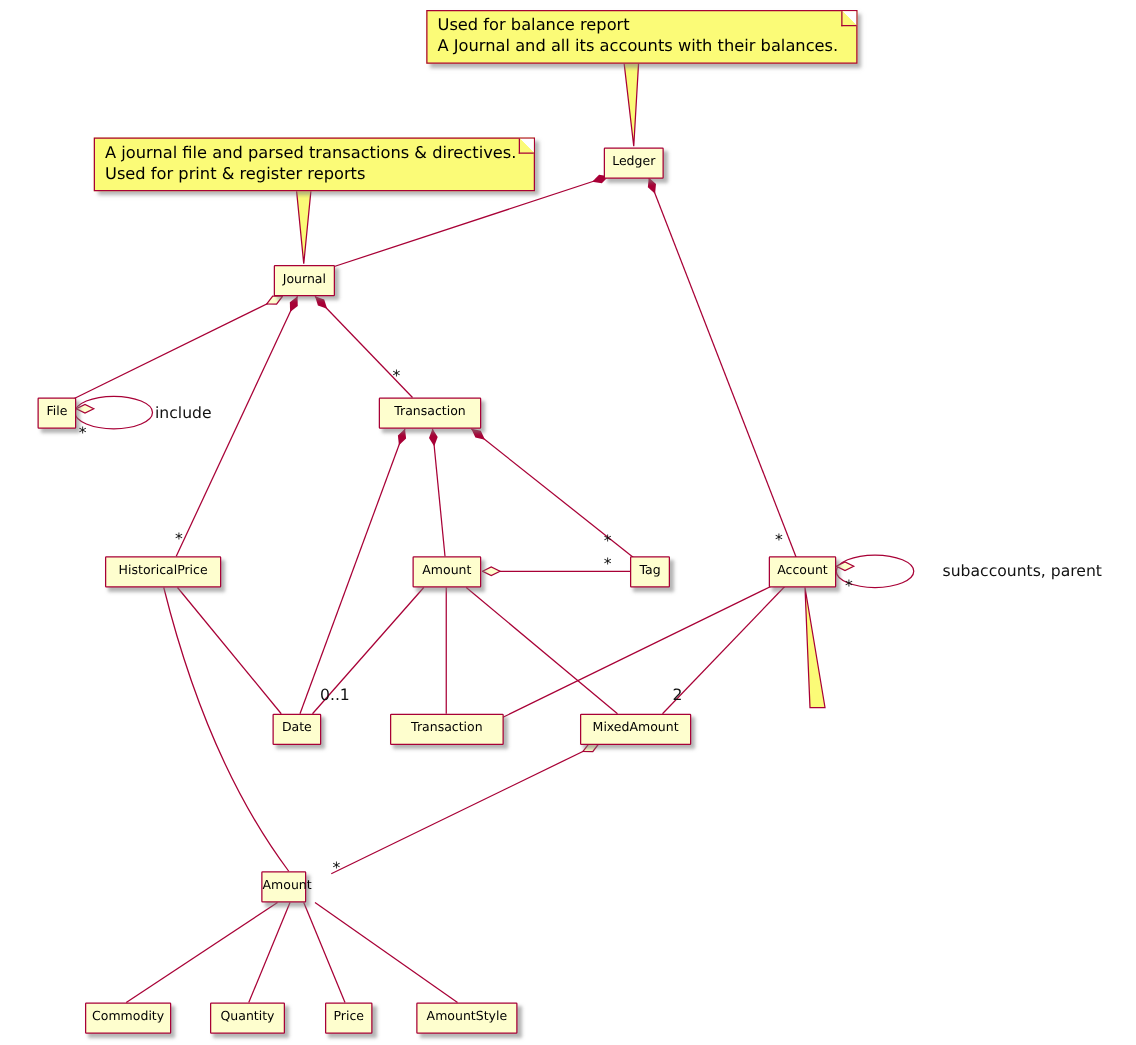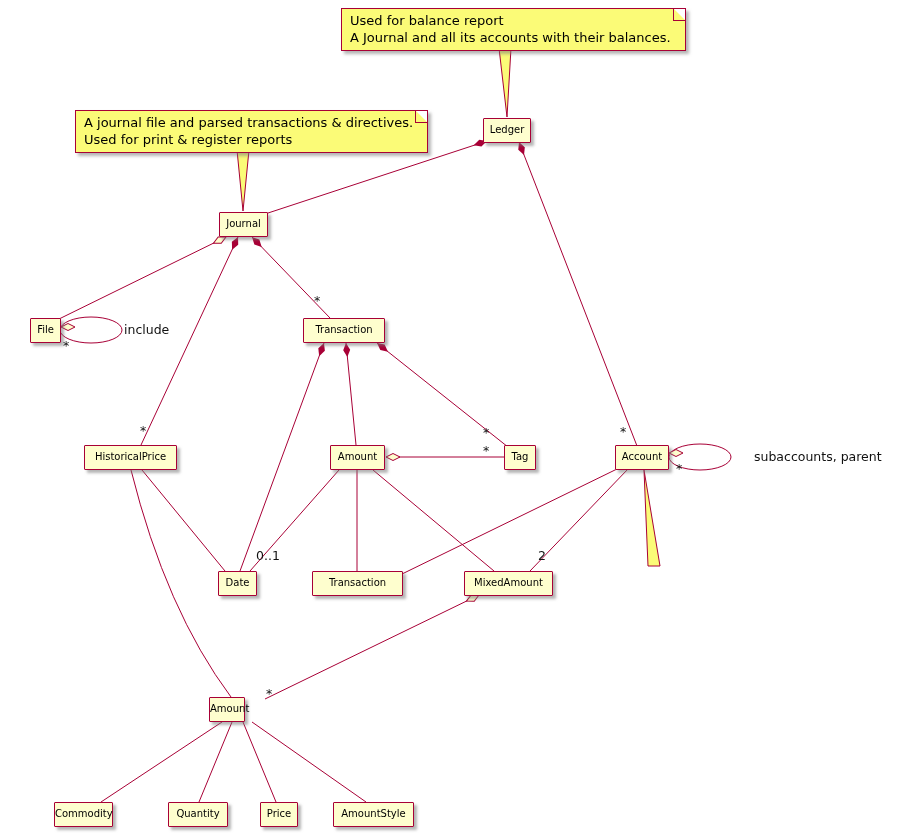--- a/index.html
+++ b/index.html
@@ -84,21 +84,21 @@
   <div class="cls" style="left:30px;top:318px;width:31px">File</div>
   <div class="cls" style="left:303px;top:318px;width:82px">Transaction</div>
   <div class="cls" style="left:84px;top:445px;width:93px">HistoricalPrice</div>
   <div class="cls" style="left:330px;top:445px;width:55px">Amount</div>
   <div class="cls" style="left:504px;top:445px;width:32px">Tag</div>
   <div class="cls" style="left:615px;top:445px;width:54px">Account</div>
   <div class="cls" style="left:218px;top:571px;width:39px">Date</div>
   <div class="cls" style="left:312px;top:571px;width:91px">Transaction</div>
   <div class="cls" style="left:464px;top:571px;width:89px">MixedAmount</div>
   <div class="cls" style="left:209px;top:697px;width:36px">Amount</div>
-  <div class="cls" style="left:54px;top:802px;width:59px">Commodity</div>
+  <div class="cls" style="left:68px;top:802px;width:69px">Commodity</div>
   <div class="cls" style="left:168px;top:802px;width:60px">Quantity</div>
   <div class="cls" style="left:260px;top:802px;width:38px">Price</div>
   <div class="cls" style="left:333px;top:802px;width:81px">AmountStyle</div>
 
   <span class="lbl" style="left:620px;top:424px">*</span>
   <span class="lbl" style="left:314px;top:293px">*</span>
   <span class="lbl" style="left:140px;top:423px">*</span>
   <span class="lbl" style="left:483px;top:425px">*</span>
   <span class="lbl" style="left:483px;top:443px">*</span>
   <span class="lbl" style="left:256px;top:548px">0..1</span>

